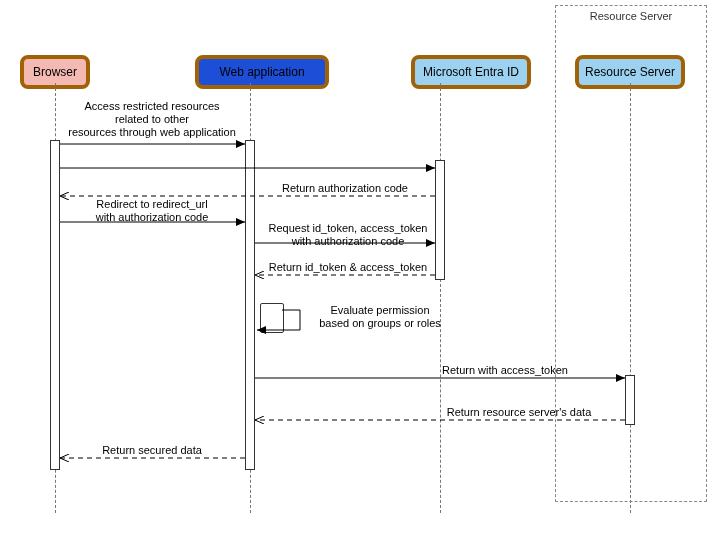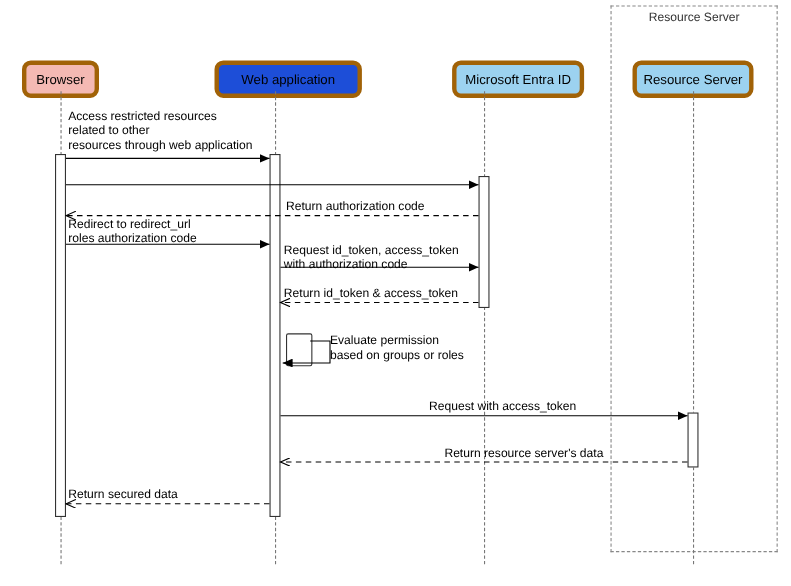--- a/index.html
+++ b/index.html
@@ -2,21 +2,21 @@
 <html><head>
 <meta charset="utf-8">
 <style>
   html,body{margin:0;padding:0;background:#fff;font-family:Arial,Helvetica,sans-serif;font-size:11px;color:#000}
   .stage{position:relative;width:719px;height:533px}
   .boundary{position:absolute;border:1px dashed #888;background:rgba(0,0,0,0)}
   .boundary-label{position:absolute;top:4px;left:0;right:0;text-align:center;font-size:11px;color:#333}
   .participant{position:absolute;border:4px solid #a16207;border-radius:8px;text-align:center;padding:6px 4px;font-size:12px;box-sizing:border-box}
   .lifeline{position:absolute;width:0;border-left:1px dashed #777}
   .activation{position:absolute;width:10px;background:#fff;border:1px solid #333;box-sizing:border-box}
-  .msg-label{position:absolute;text-align:left;font-size:11px;white-space:pre-line;line-height:1.2}
+  .msg-label{position:absolute;text-align:center;font-size:11px;white-space:pre-line;line-height:1.2}
   .selfbox{position:absolute;border:1px solid #333;background:#fff;border-radius:2px}
   svg{position:absolute;top:0;left:0}
 </style>
 </head>
 <body>
 <div class="stage">
 
 <div class="boundary" style="left:555px;top:5px;width:150px;height:495px">
   <div class="boundary-label">Resource Server</div>
 </div>
@@ -67,23 +67,23 @@
   <line x1="625" y1="420" x2="255" y2="420" stroke="#000" stroke-width="1" stroke-dasharray="5,4" marker-end="url(#aho)"></line>
    browser (dashed) --&gt;
   <line x1="245" y1="458" x2="60" y2="458" stroke="#000" stroke-width="1" stroke-dasharray="5,4" marker-end="url(#aho)"></line>
 </svg>
 
 <div class="msg-label" style="left:62px; top:100px;width:180px">Access restricted resources
 related to other
 resources through web application</div>
 <div class="msg-label" style="left:260px;top:182px;width:170px">Return authorization code</div>
 <div class="msg-label" style="left:62px; top:198px;width:180px">Redirect to redirect_url
-roles authorization code</div>
+with authorization code</div>
 <div class="msg-label" style="left:258px;top:222px;width:180px">Request id_token, access_token
 with authorization code</div>
 <div class="msg-label" style="left:258px;top:261px;width:180px">Return id_token &amp; access_token</div>
 <div class="msg-label" style="left:300px;top:304px;width:160px">Evaluate permission
 based on groups or roles</div>
-<div class="msg-label" style="left:390px;top:364px;width:230px">Request with access_token</div>
+<div class="msg-label" style="left:390px;top:364px;width:230px">Return with access_token</div>
 <div class="msg-label" style="left:404px;top:406px;width:230px">Return resource server's data</div>
 <div class="msg-label" style="left:62px; top:444px;width:180px">Return secured data</div>
 
 </div>
 
 </body></html>

